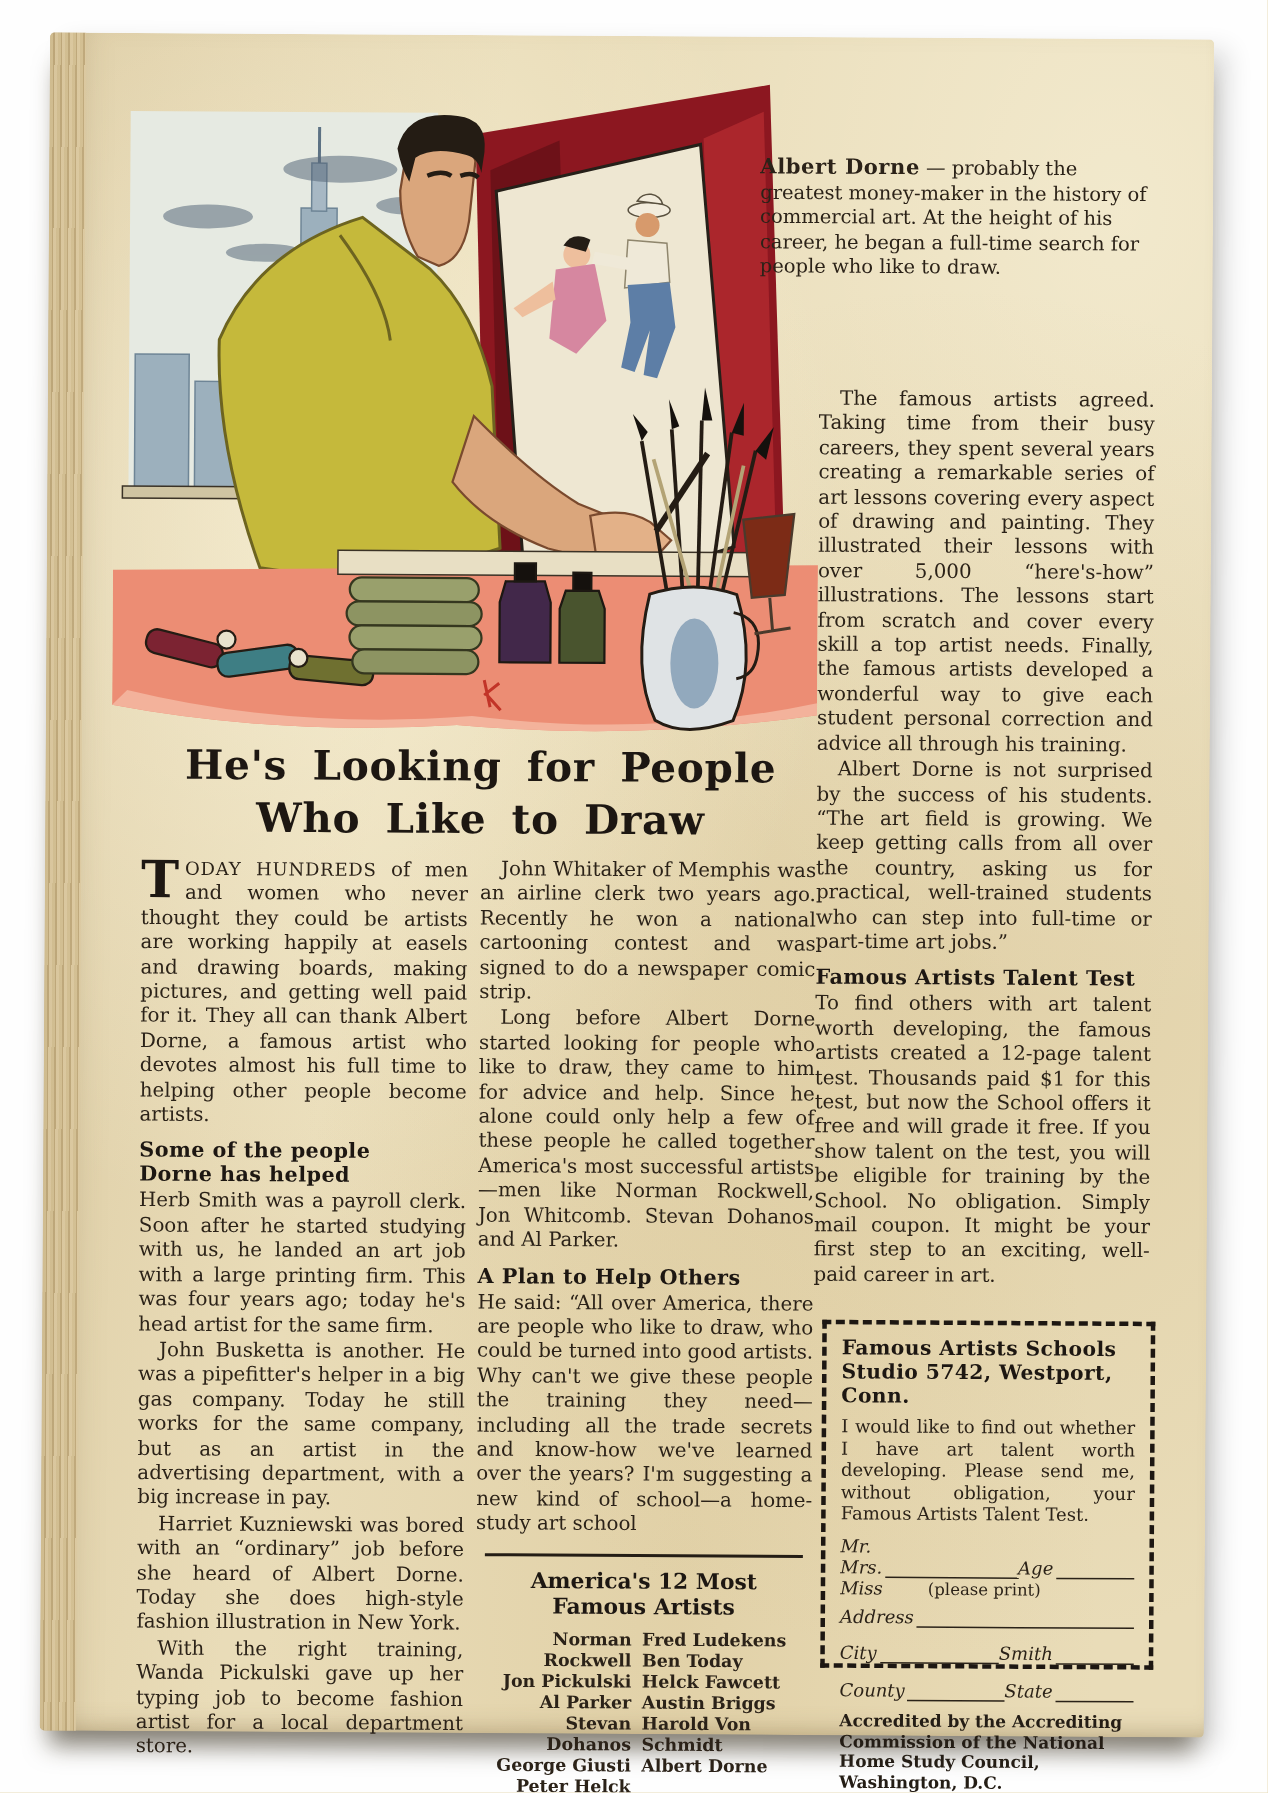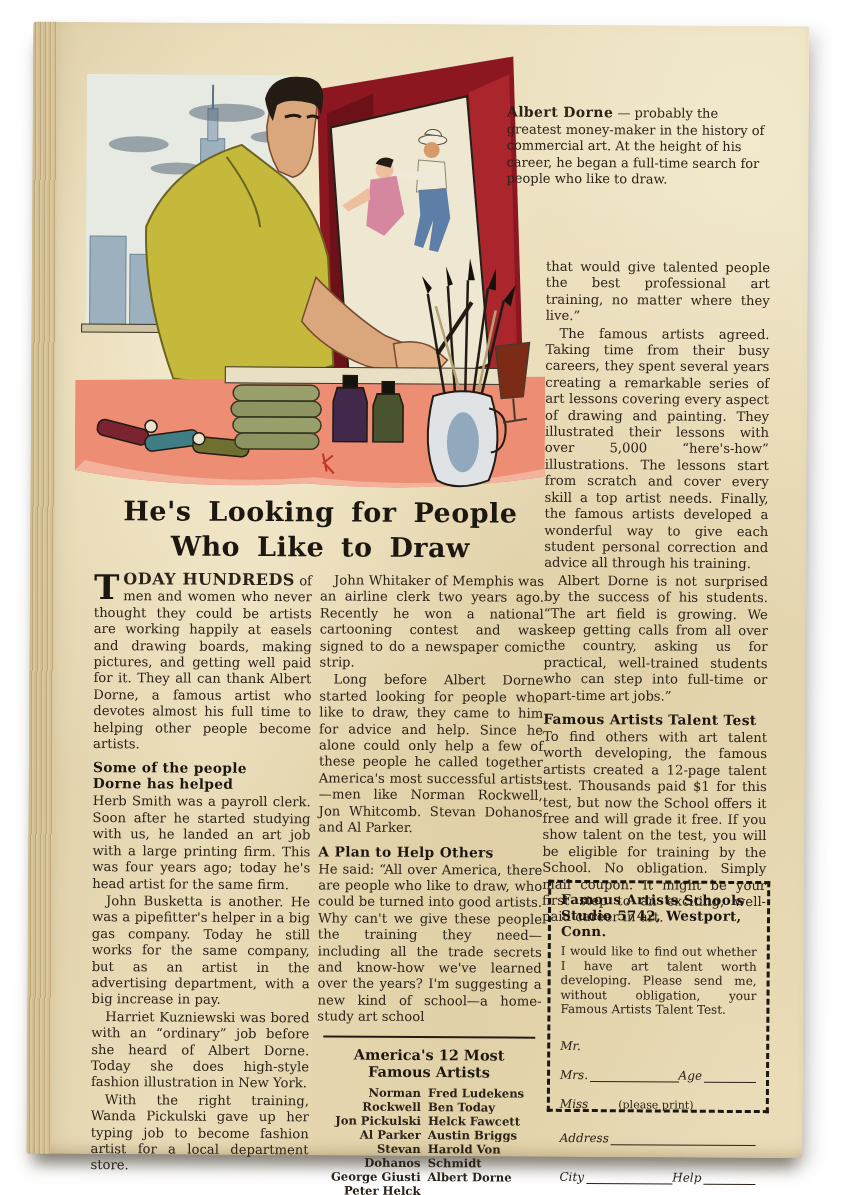--- a/index.html
+++ b/index.html
@@ -50,37 +50,37 @@
   .col-mid{left:290px;top:549px;width:224px;}
   .col-right{left:514px;top:234px;width:224px;}
   .subhead{
     font-weight:bold;font-size:13.8px;line-height:16px;letter-spacing:.3px;
     margin:7px 0 2px 0;color:#1d1712;text-align:left;
   }
   .dropcap{
     float:left;font-size:34px;line-height:28px;font-weight:bold;
     padding:2px 4px 0 0;color:#1d1712;
   }
-  .leadcaps{font-size:16px;letter-spacing:.5px;font-weight:bold;}
+  .leadcaps{font-size:12px;letter-spacing:.5px;font-weight:normal;}
   .rule{height:2px;background:#241d15;margin:10px 6px 8px 6px;}
   .fa-head{
     text-align:center;font-weight:bold;font-size:14.5px;line-height:17px;
     color:#1d1712;margin-bottom:6px;
   }
   .fa-list{display:flex;gap:7px;font-size:11.6px;font-weight:bold;line-height:14px;}
   .fa-c1{width:48%;text-align:right;}
   .fa-c2{width:52%;text-align:left;}
   .coupon{
     position:absolute;left:520px;top:855px;width:222px;height:232px;z-index:2;
     border:3px dashed #1d1712;box-sizing:border-box;padding:8px 10px 6px 10px;
   }
   .coupon .school{font-weight:bold;font-size:13.5px;line-height:16px;letter-spacing:.3px;color:#1d1712;}
   .coupon .cbody{font-size:12px;line-height:14.6px;text-align:justify;margin-top:5px;}
   .frow{display:flex;align-items:flex-end;font-size:12px;margin-top:5px;}
-  .flabel{font-style:italic;white-space:nowrap;padding-right:2px;margin-top:15px;}
+  .flabel{font-style:italic;white-space:nowrap;padding-right:2px;}
   .fline{flex:1;border-bottom:1.5px solid #2a2218;height:12px;}
   .fline.short{flex:0 0 52px;}
   .pprint{font-size:11px;padding-left:28px;}
   .accred{
     font-size:11.3px;line-height:13.6px;font-weight:bold;text-align:left;
     margin-top:7px;color:#241d15;
   }
 </style>
 </head>
 <body>
@@ -256,21 +256,20 @@
         <div>Ben Today</div>
         <div>Helck Fawcett</div>
         <div>Austin Briggs</div>
         <div>Harold Von Schmidt</div>
         <div>Albert Dorne</div>
       </div>
     </div>
   </div>
 
   <div class="col col-right">
-    <p>that would give talented people the best professional art training, no matter where they live.”</p>
     <p class="ind">The famous artists agreed. Taking time from their busy careers, they spent several years creating a remarkable series of art lessons covering every aspect of drawing and painting. They illustrated their lessons with over 5,000 “here's-how” illustrations. The lessons start from scratch and cover every skill a top artist needs. Finally, the famous artists developed a wonderful way to give each student personal correction and advice all through his training.</p>
     <p class="ind">Albert Dorne is not surprised by the success of his students. “The art field is growing. We keep getting calls from all over the country, asking us for practical, well-trained students who can step into full-time or part-time art jobs.”</p>
     <div class="subhead">Famous Artists Talent Test</div>
     <p>To find others with art talent worth developing, the famous artists created a 12-page talent test. Thousands paid $1 for this test, but now the School offers it free and will grade it free. If you show talent on the test, you will be eligible for training by the School. No obligation. Simply mail coupon. It might be your first step to an exciting, well-paid career in art.</p>
   </div>
 
   <div class="coupon">
     <div class="school">
       <div>Famous Artists Schools</div>
       <div>Studio 5742, Westport, Conn.</div>
@@ -289,21 +288,21 @@
       <span class="flabel">Miss</span>
       <span class="pprint">(please print)</span>
     </div>
     <div class="frow">
       <span class="flabel">Address</span>
       <span class="fline"></span>
     </div>
     <div class="frow" style="margin-top:10px;">
       <span class="flabel">City</span>
       <span class="fline"></span>
-      <span class="flabel">Help</span>
+      <span class="flabel">Smith</span>
       <span class="fline short"></span>
     </div>
     <div class="frow" style="margin-top:11px;">
       <span class="flabel">County</span>
       <span class="fline"></span>
       <span class="flabel">State</span>
       <span class="fline short"></span>
     </div>
     <div class="accred">Accredited by the Accrediting Commission of the National Home Study Council, Washington, D.C.</div>
   </div>

